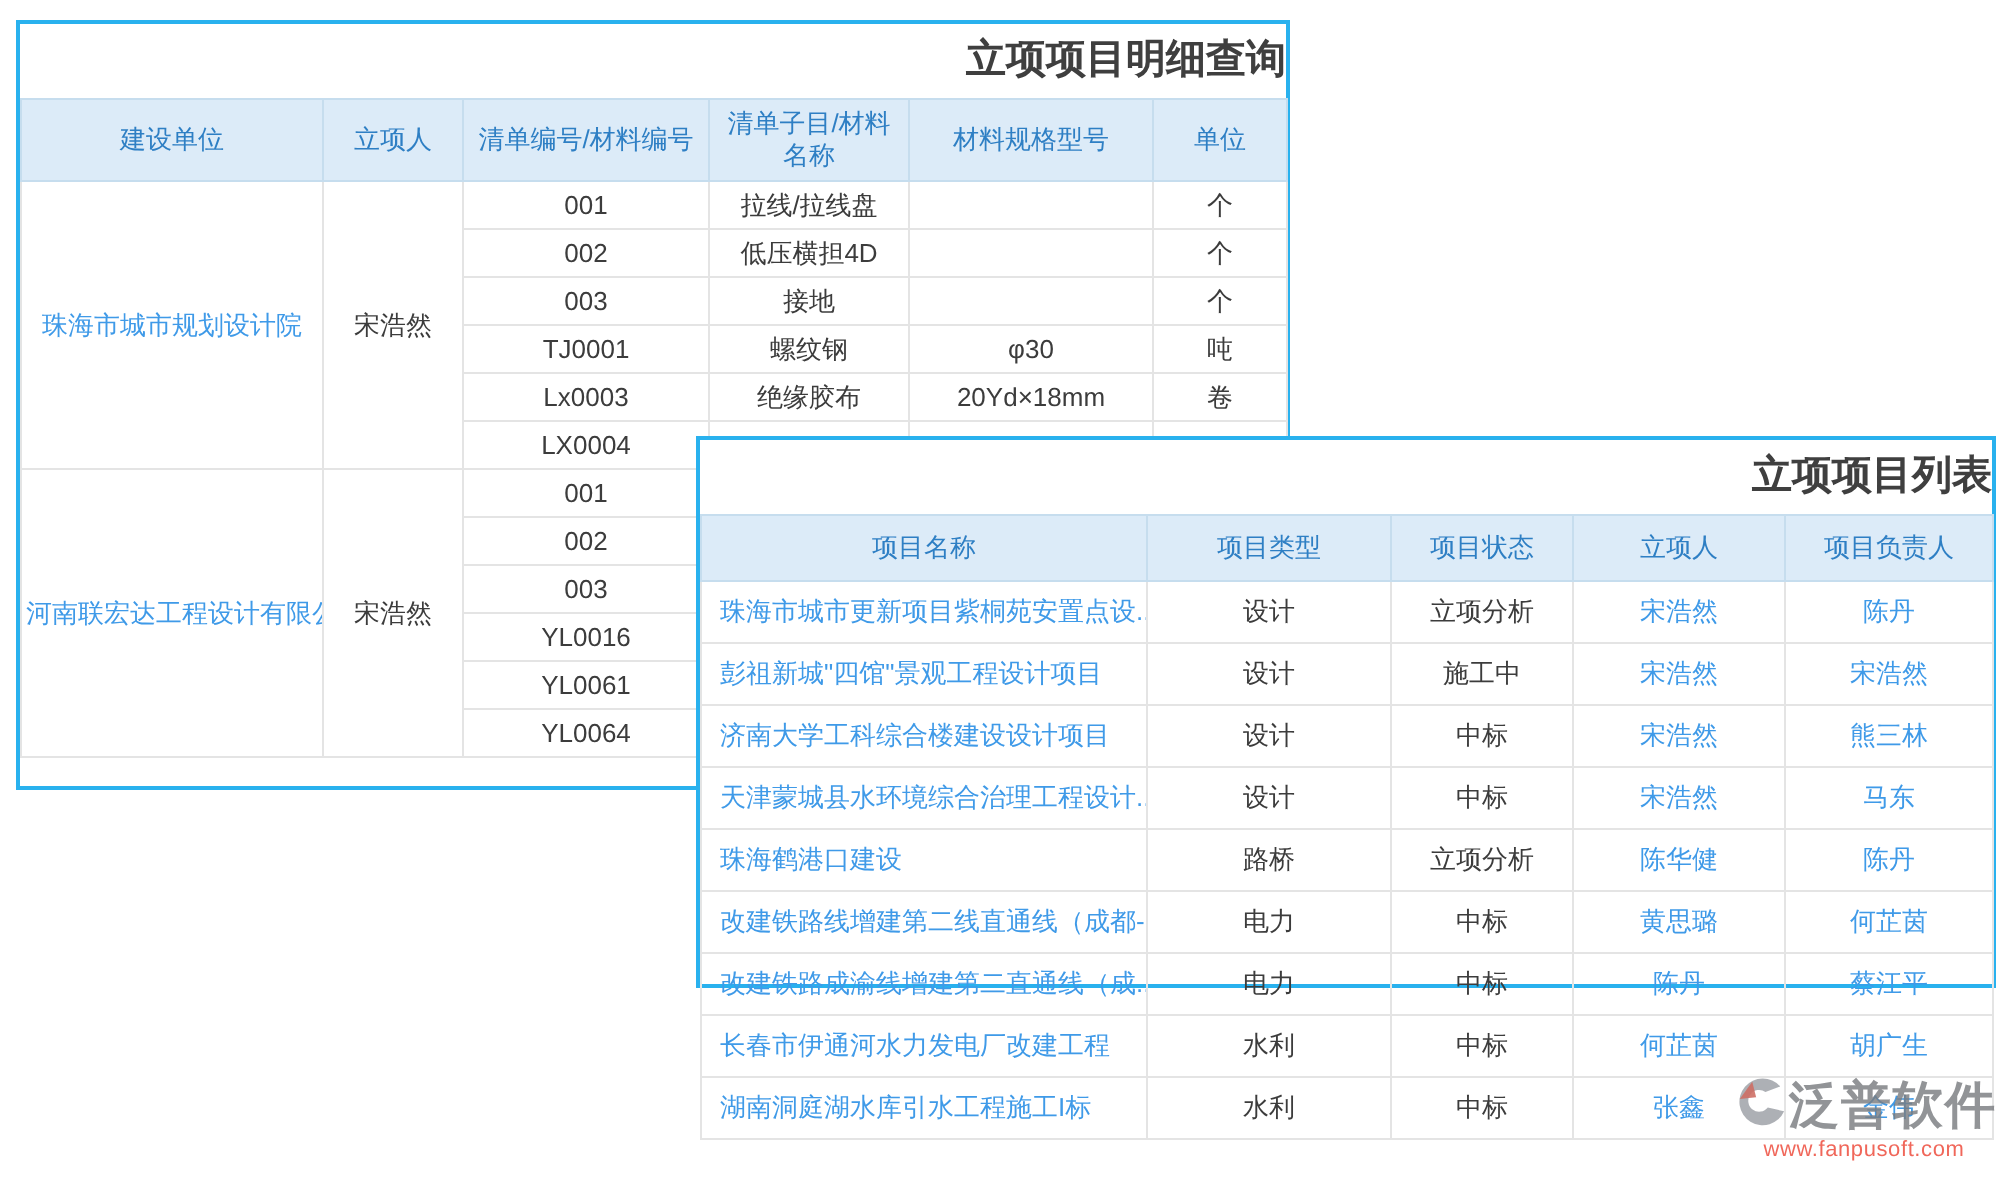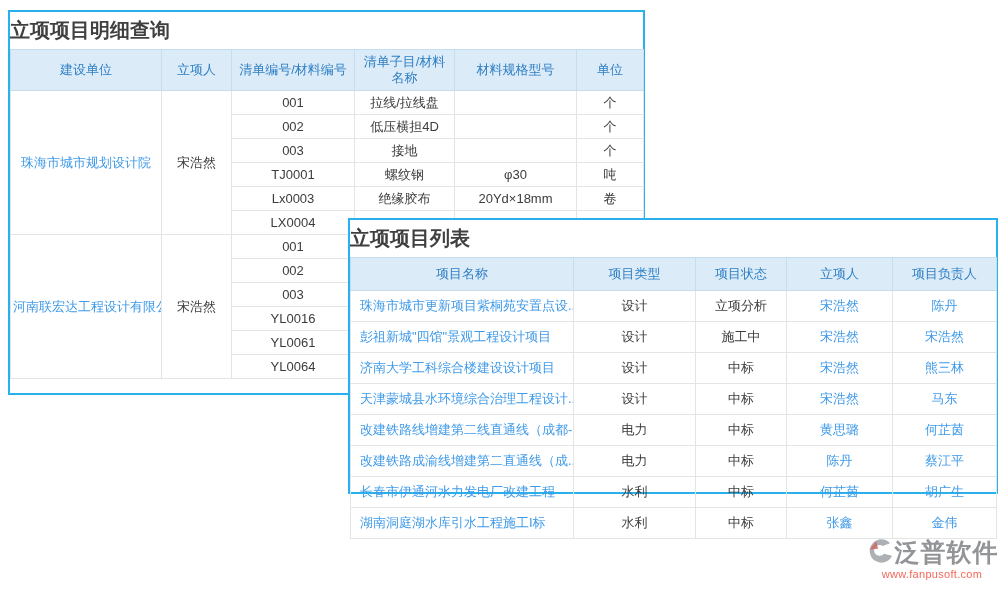--- a/index.html
+++ b/index.html
@@ -4,21 +4,21 @@
 <style>
   html,body{margin:0;padding:0;}
   body{
     width:1000px;height:600px;position:relative;background:#ffffff;
     font-family:"Liberation Sans","DejaVu Sans",sans-serif;overflow:hidden;
   }
   .panel{position:absolute;background:#ffffff;border:2px solid #29b1ee;box-sizing:border-box;}
   #detail-panel{left:8px;top:10px;width:637px;height:385px;z-index:1;}
   #list-panel{left:348px;top:218px;width:650px;height:276px;z-index:2;}
   .panel-title{
-    height:37px;line-height:37px;text-align:left;
+    height:37px;line-height:37px;text-align:right;
     font-size:20px;font-weight:bold;color:#3f3f3f;background:#ffffff;
   }
   table{border-collapse:collapse;table-layout:fixed;width:100%;font-size:13px;color:#3c3c3c;}
   th{
     background:#dcebf8;color:#2e7fc4;font-weight:normal;
     border:1px solid #c6ddee;padding:2px 3px;line-height:1.25;
     overflow:hidden;
   }
   td{
     border:1px solid #e4e4e4;text-align:center;padding:0 3px;
@@ -190,20 +190,27 @@
         <td class="link">熊三林</td>
       </tr>
       <tr>
         <td class="link name-cell">天津蒙城县水环境综合治理工程设计...</td>
         <td>设计</td>
         <td>中标</td>
         <td class="link">宋浩然</td>
         <td class="link">马东</td>
       </tr>
       <tr>
+        <td class="link name-cell">珠海鹤港口建设</td>
+        <td>路桥</td>
+        <td>立项分析</td>
+        <td class="link">陈华健</td>
+        <td class="link">陈丹</td>
+      </tr>
+      <tr>
         <td class="link name-cell">改建铁路线增建第二线直通线（成都-...</td>
         <td>电力</td>
         <td>中标</td>
         <td class="link">黄思璐</td>
         <td class="link">何芷茵</td>
       </tr>
       <tr>
         <td class="link name-cell">改建铁路成渝线增建第二直通线（成...</td>
         <td>电力</td>
         <td>中标</td>

